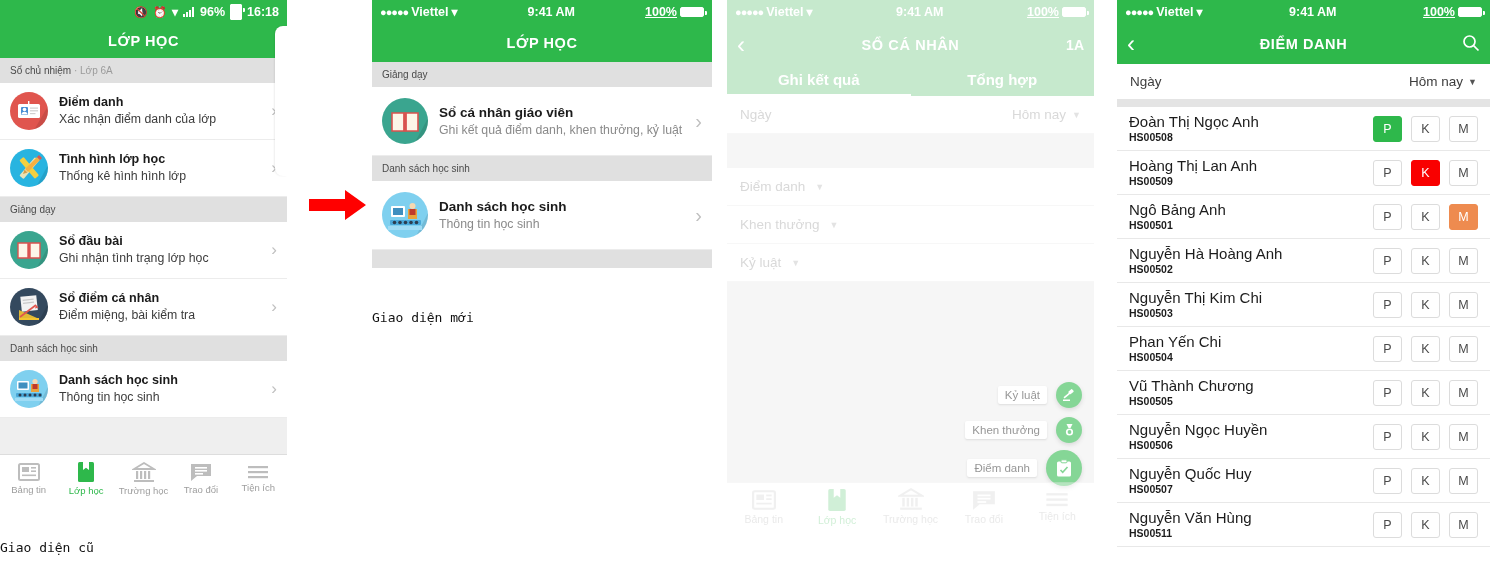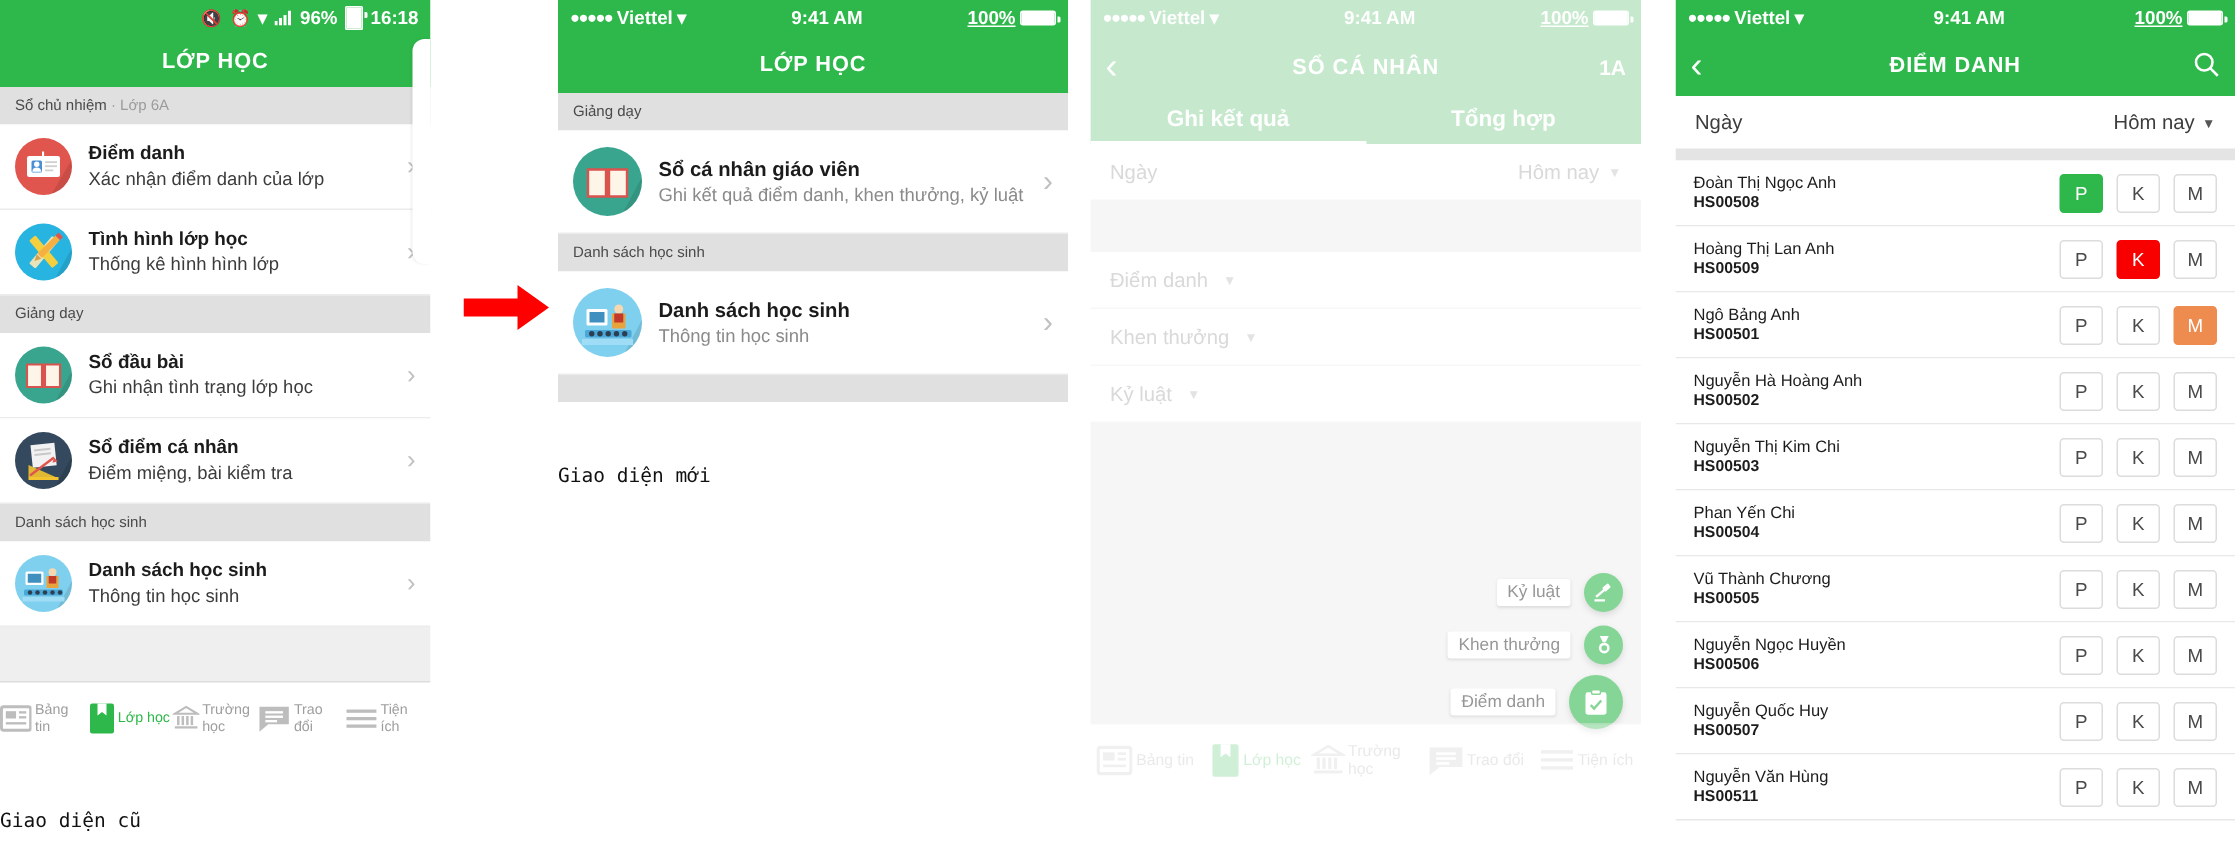--- a/index.html
+++ b/index.html
@@ -65,21 +65,21 @@
   .row .t1 { font-size: 12.6px; font-weight: bold; color: #1b1b1b; line-height: 1.35; }
   .row .t2 { font-size: 12.3px; color: #3c3c3c; line-height: 1.35; }
   .chev { color: #c0c0c0; font-size: 17px; font-weight: 300; }
 
   
   .ficon { width: 38px; height: 38px; border-radius: 50%; position: relative; overflow: hidden; flex: none; }
   .ficon svg { position: absolute; inset: 0; }
 
   
   .tabbar { display: flex; border-top: 1px solid #ddd; background: #fff; height: 48px; }
-  .tab { flex: 1; display: flex; flex-direction: row; align-items: center; justify-content: center; gap: 2px; }
+  .tab { flex: 1; display: flex; flex-direction: column; align-items: center; justify-content: center; gap: 2px; }
   .tab .tl { font-size: 9.5px; color: #9e9e9e; }
   .tab.active .tl { color: #2eb84b; }
   .tab svg { display: block; }
 
   
   .caption {
     position: absolute; text-align: left;
     font-family: "DejaVu Sans Mono", monospace;
     font-size: 13px; color: #111;
   }
@@ -147,21 +147,21 @@
     display: flex; align-items: center; padding: 10px 13px;
     font-size: 13.5px; color: #3d3d3d; background: #fff;
   }
   .daterow .r { margin-left: auto; display: flex; align-items: center; gap: 5px; color: #3d3d3d; }
   .spacer-gray { height: 8px; background: #e4e4e4; }
   .srow {
     display: flex; align-items: center; padding: 7px 12px;
     border-bottom: 1px solid #e8e8e8; background: #fff; height: 44px;
   }
   .srow .nm { flex: 1; }
-  .srow .n1 { font-size: 11px; color: #1c1c1c; line-height: 1.3; }
+  .srow .n1 { font-size: 15px; color: #1c1c1c; line-height: 1.3; }
   .srow .n2 { font-size: 10.5px; color: #1c1c1c; font-weight: bold; line-height: 1.3; }
   .marks { display: flex; gap: 9px; }
   .mk {
     width: 29px; height: 26px; border: 1px solid #dcdcdc; border-radius: 3px;
     display: flex; align-items: center; justify-content: center;
     font-size: 12.5px; color: #4a4a4a; background: #fff;
   }
   .mk.sel-p { background: #2eb84b; border-color: #2eb84b; color: #fff; }
   .mk.sel-k { background: #f90000; border-color: #f90000; color: #fff; }
   .mk.sel-m { background: #ee8b4f; border-color: #ee8b4f; color: #fff; }

